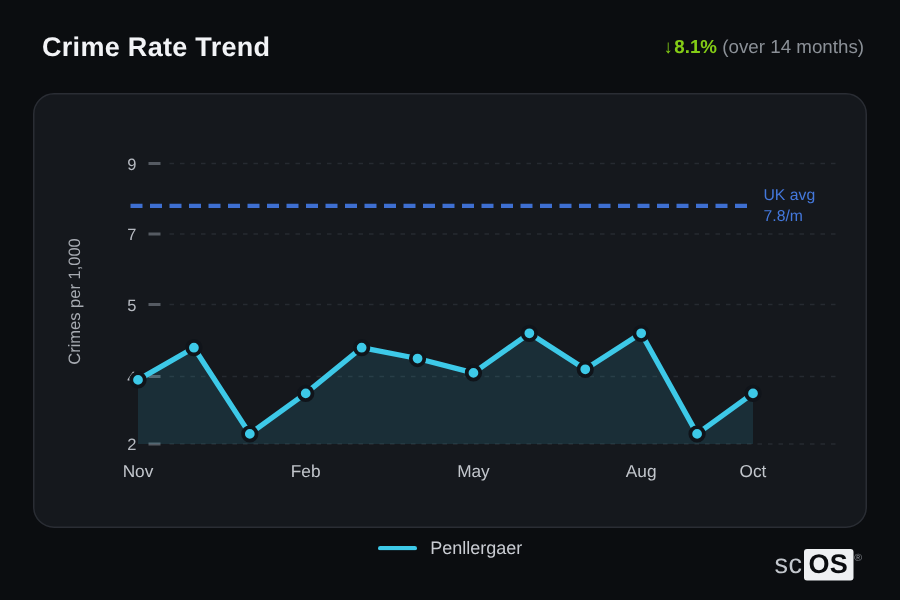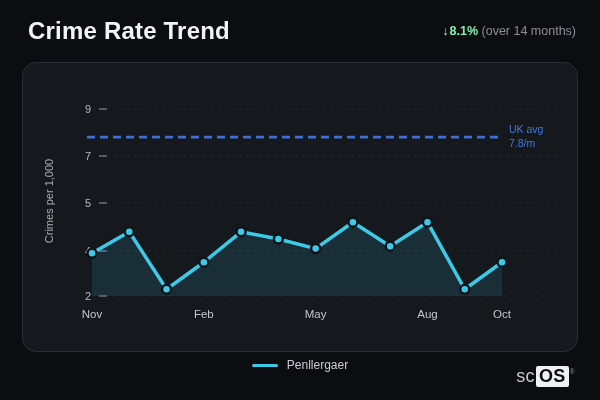--- a/index.html
+++ b/index.html
@@ -8,24 +8,24 @@
     background:#0b0d10;
     font-family:"Liberation Sans",sans-serif;
     -webkit-font-smoothing:antialiased;
   }
   .header{
     position:absolute;top:0;left:0;width:600px;height:56px;
     display:flex;justify-content:space-between;align-items:center;
     box-sizing:border-box;padding:6px 24px 0 28px;
   }
   .page-title{
-    margin:0;font-size:24px;font-weight:700;color:#f2f3f6;letter-spacing:.2px;
+    margin:0;font-size:18px;font-weight:700;color:#f2f3f6;letter-spacing:.2px;
   }
   .trend{font-size:12.5px;color:#8b9097;white-space:nowrap;}
-  .trend-change{color:#86efac;font-weight:700;margin-top:48px;}
+  .trend-change{color:#84cc16;font-weight:700;margin-top:48px;}
   .trend-arrow{font-weight:400;margin-right:1px;}
   .panel{
     position:absolute;left:22px;top:62px;width:556px;height:290px;
     background:#15181d;border:1px solid #2a2d34;border-radius:14px;
     box-sizing:border-box;
   }
   .panel svg{display:block;border-radius:13px;}
   .legend{
     position:absolute;left:0;top:352px;width:600px;height:26px;
     display:flex;justify-content:center;align-items:center;gap:38px;

